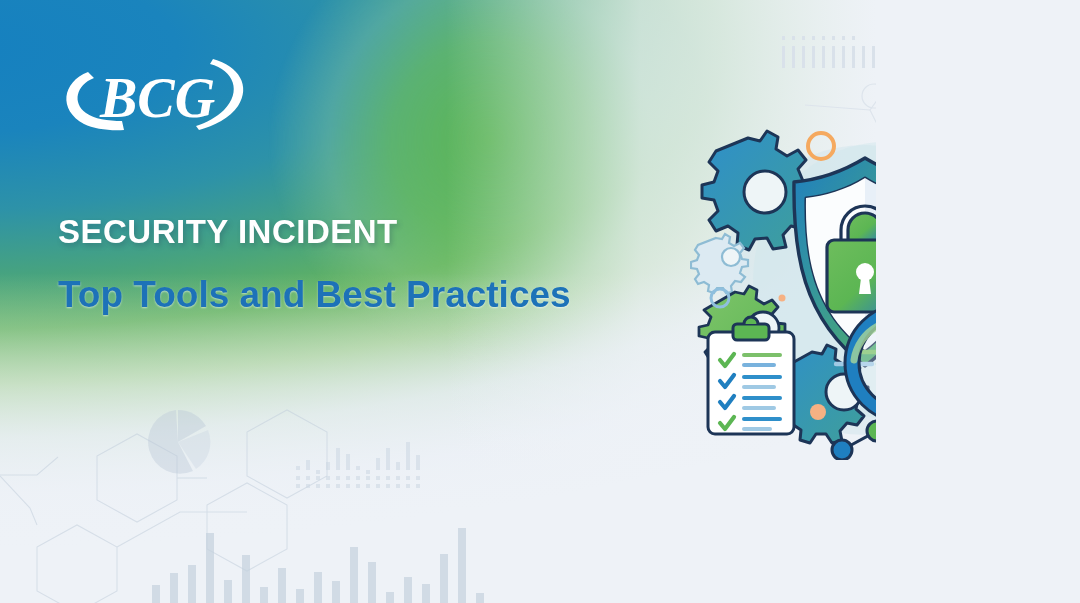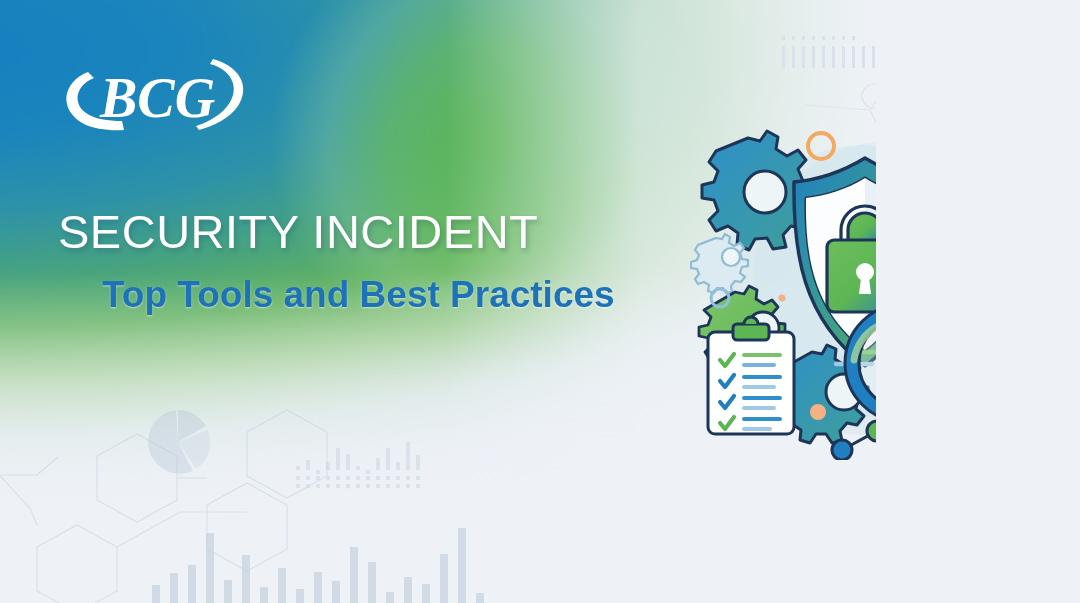--- a/index.html
+++ b/index.html
@@ -32,30 +32,29 @@
     position:absolute;right:0;top:0;width:430px;height:603px;
     background:linear-gradient(to right, rgba(238,242,247,0) 0%, rgba(238,242,247,.75) 45%, #eef2f7 100%);
   }
   
   .deco{position:absolute;inset:0;pointer-events:none;}
   
   #logo{position:absolute;left:58px;top:58px;width:200px;height:78px;}
   
   .head-wrap{position:absolute;left:58px;top:205px;width:660px;}
   .h-line{
-    color:#ffffff;font-weight:normal;letter-spacing:.5px;
-    font-size:47px;line-height:54px;text-transform:uppercase;
+    color:#ffffff;font-weight:bold;letter-spacing:.5px;
+    font-size:33px;line-height:54px;text-transform:uppercase;
     text-shadow:2px 3px 5px rgba(40,70,90,.30);
     white-space:nowrap;
   }
   .sub{
     margin-top:14px;color:#1d72b8;font-weight:bold;font-size:37px;
     line-height:44px;letter-spacing:0px;white-space:nowrap;
     text-shadow:0 1px 2px rgba(255,255,255,.55);
-    margin-left:44px;
   }
   
   #illo{position:absolute;left:690px;top:120px;width:350px;height:340px;}
 </style>
 </head>
 <body>
 
 <div id="banner">
 
   <div class="bg-base"></div>

